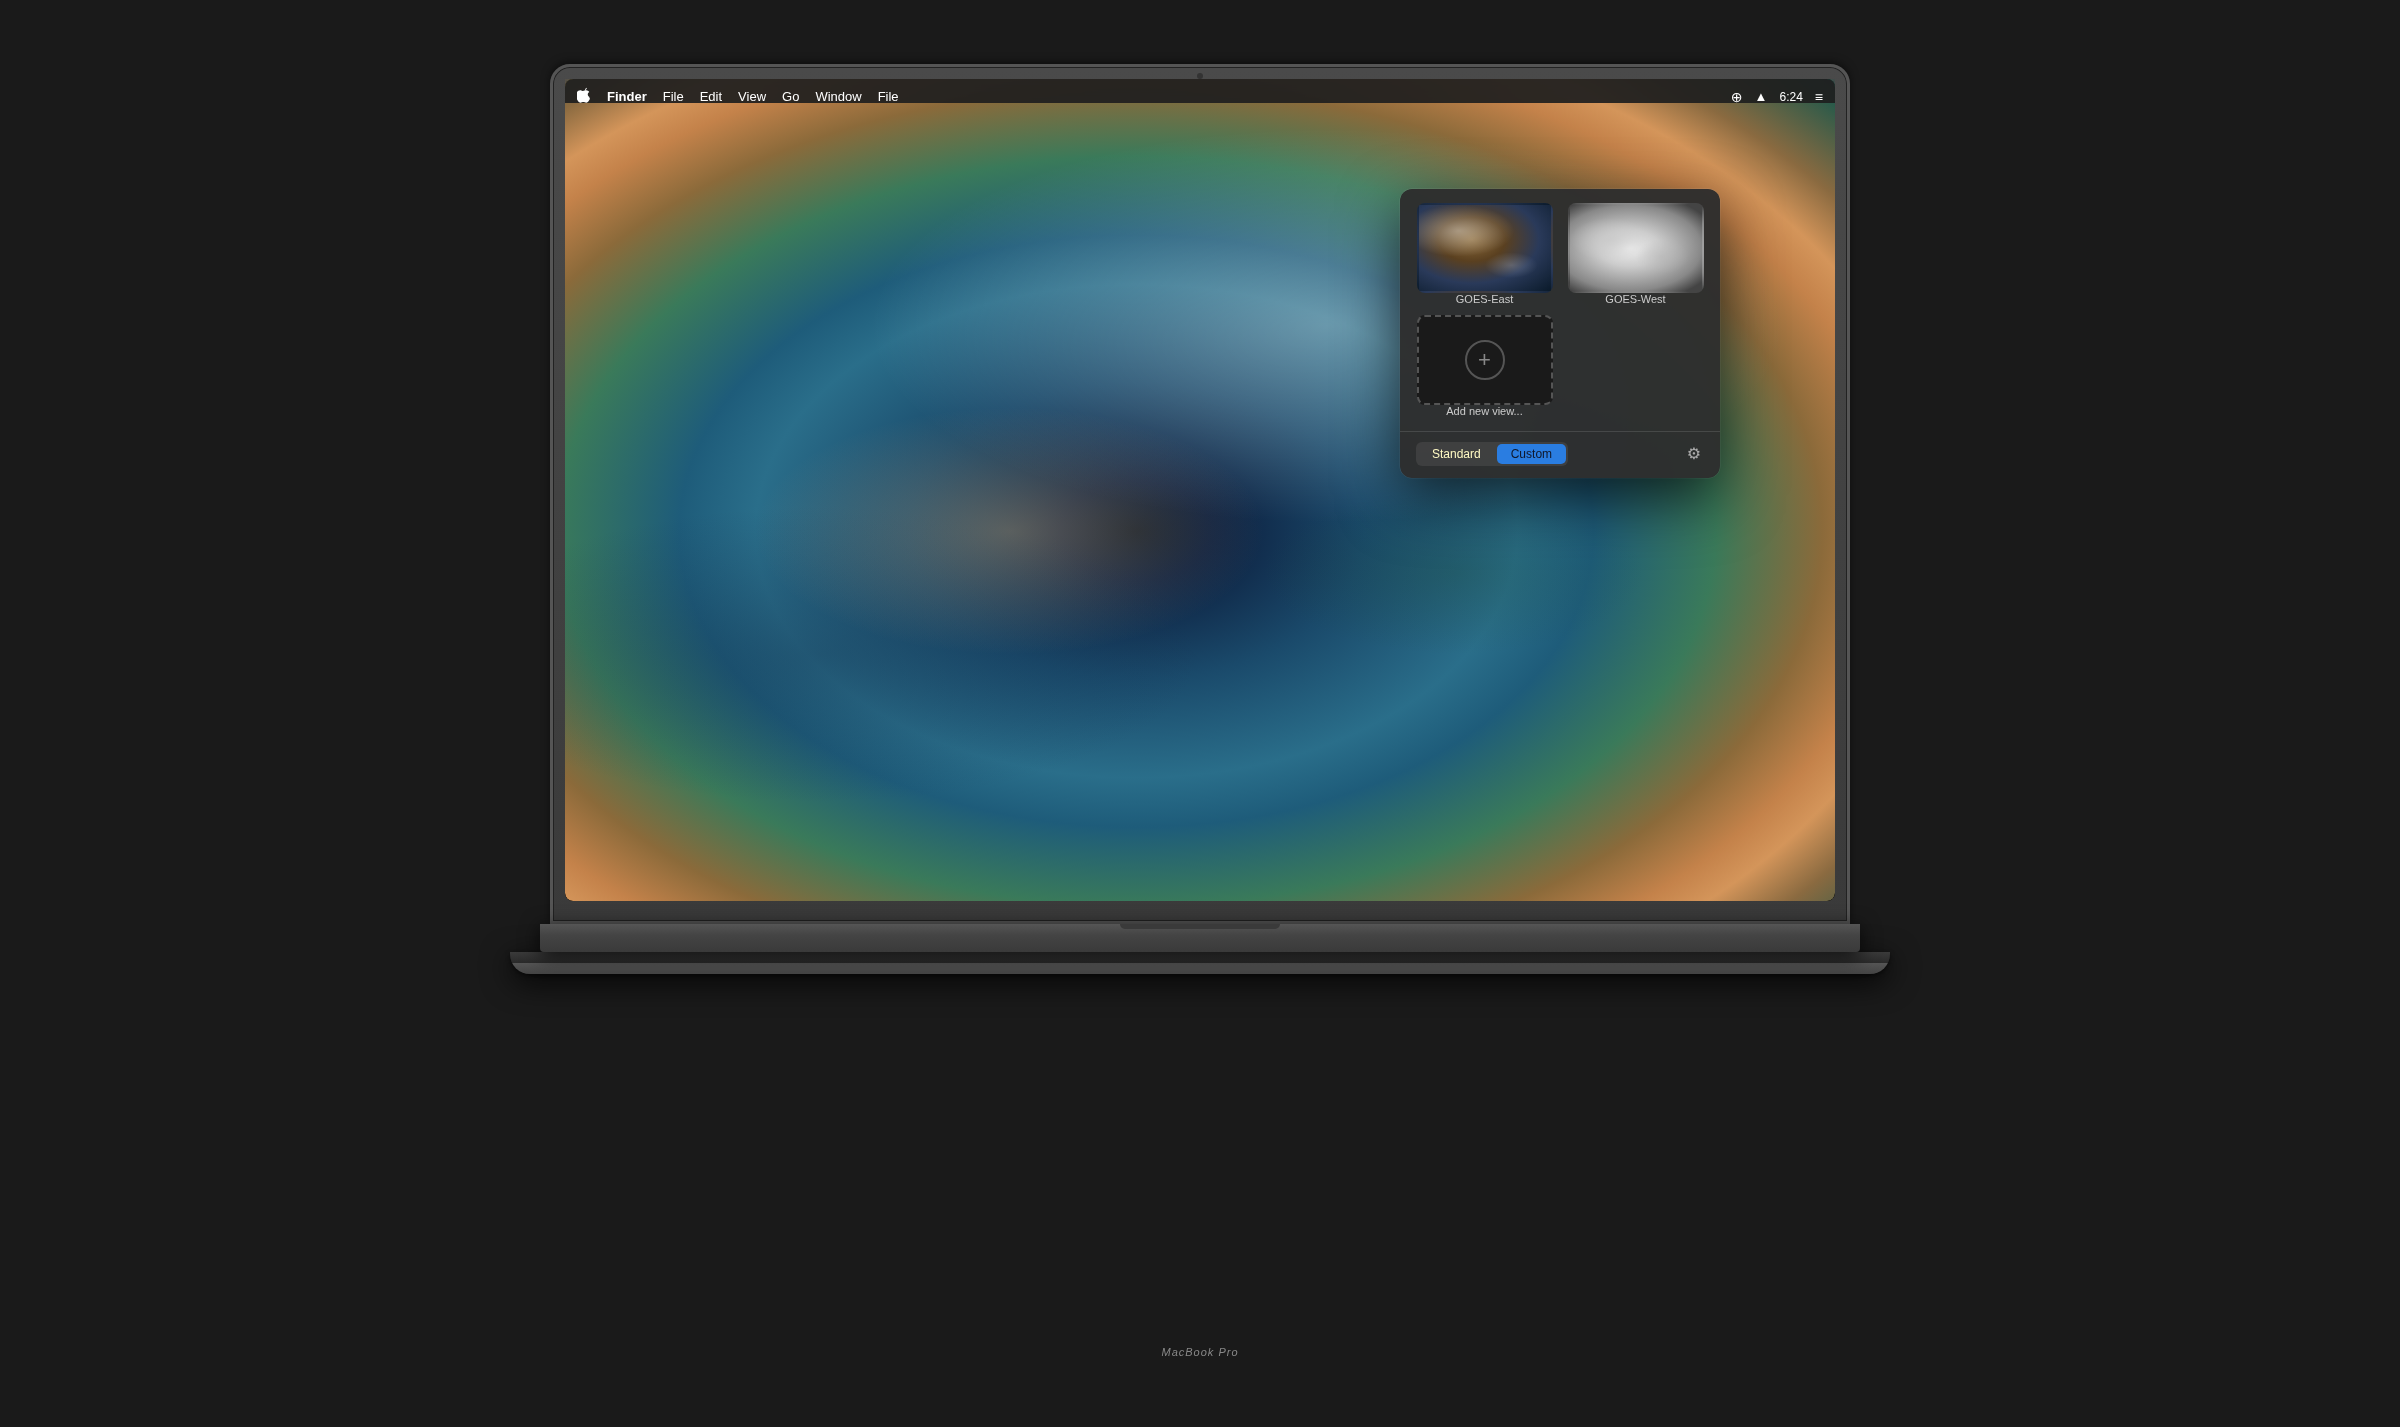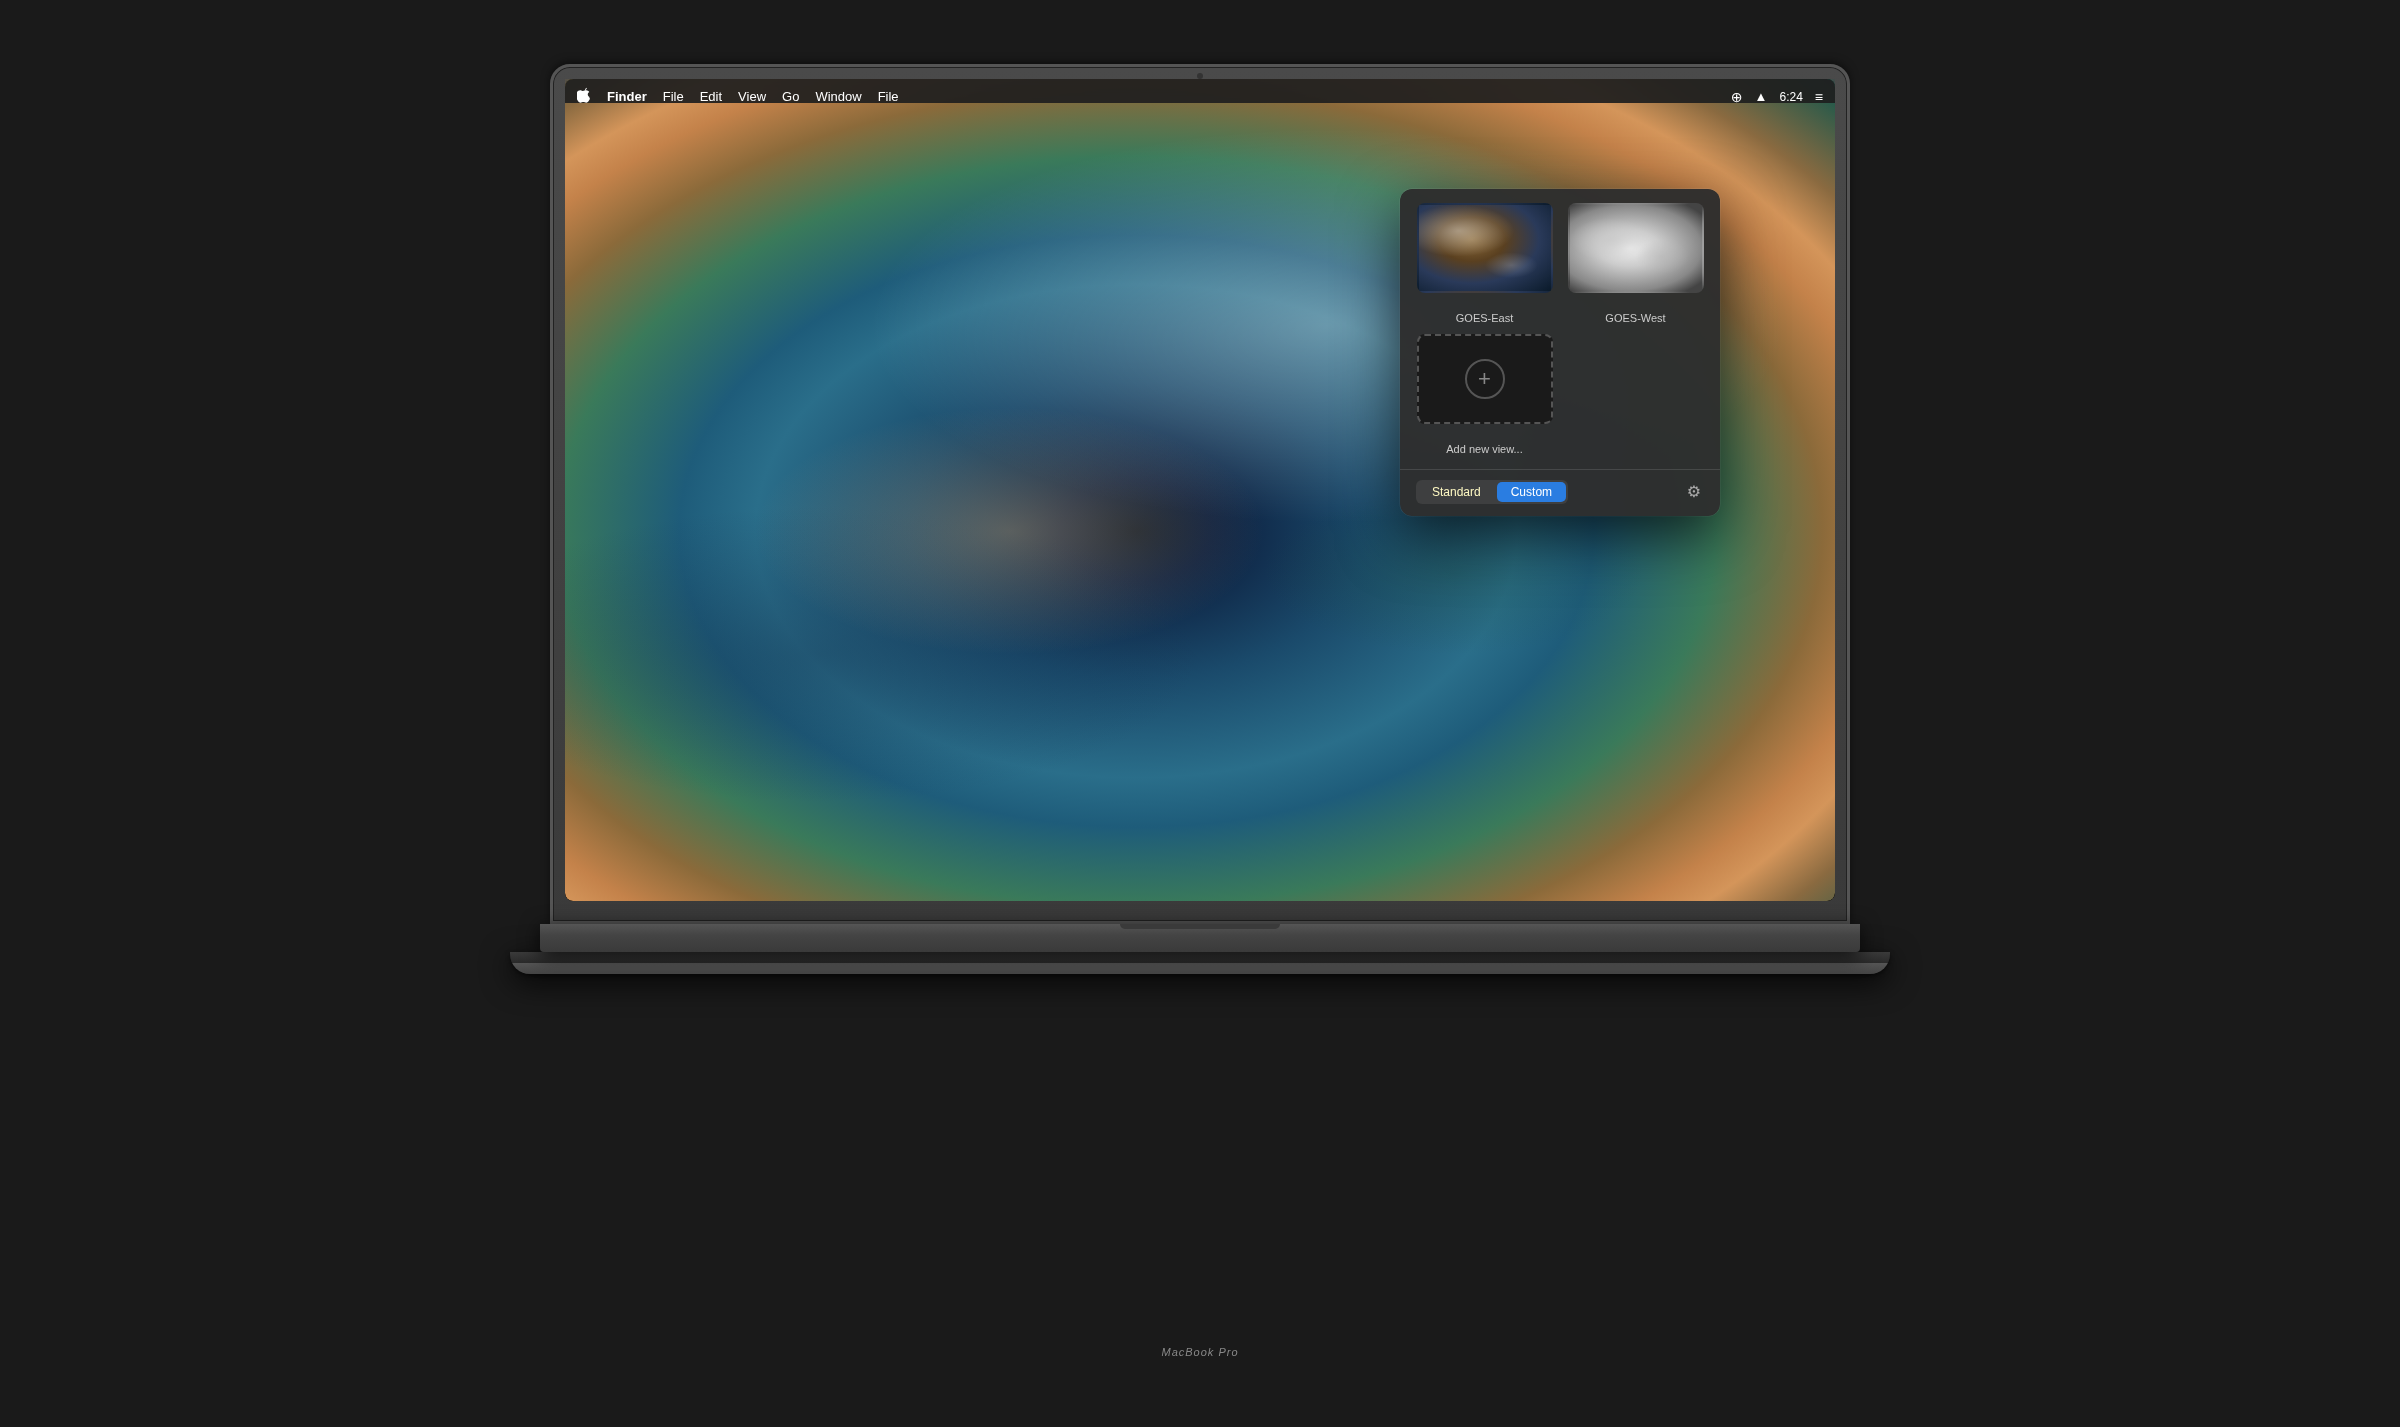--- a/index.html
+++ b/index.html
@@ -154,21 +154,21 @@
       display: grid;
       grid-template-columns: 1fr 1fr;
       gap: 10px;
       margin-bottom: 14px;
     }
 
     .satellite-item {
       display: flex;
       flex-direction: column;
       align-items: center;
-      gap: 19px;
+      gap: 0;
       cursor: pointer;
     }
 
     .satellite-thumb {
       width: 136px;
       height: 90px;
       border-radius: 8px;
       overflow: hidden;
       position: relative;
       border: 2px solid transparent;
@@ -270,21 +270,21 @@
       font-family: inherit;
     }
 
     .segment-btn.inactive {
       background: transparent;
       color: #fef9c3;
     }
 
     .segment-btn.active {
       background: #2a7de1;
-      color: #ffffff;
+      color: #0f172a;
     }
 
     .gear-icon {
       width: 20px;
       height: 20px;
       color: #aaa;
       cursor: pointer;
       display: flex;
       align-items: center;
       justify-content: center;

